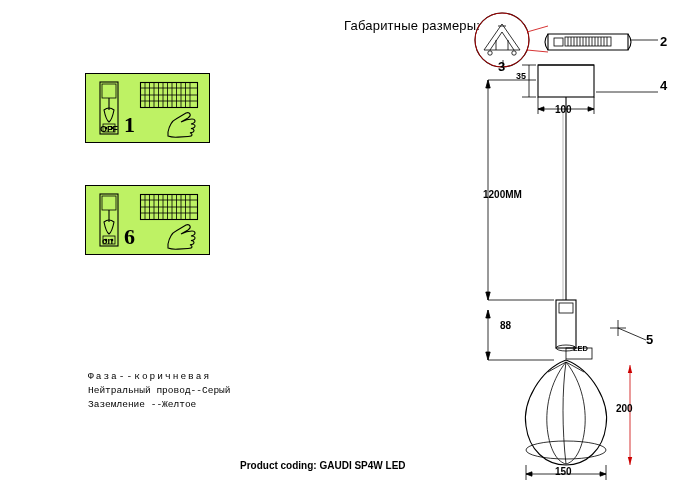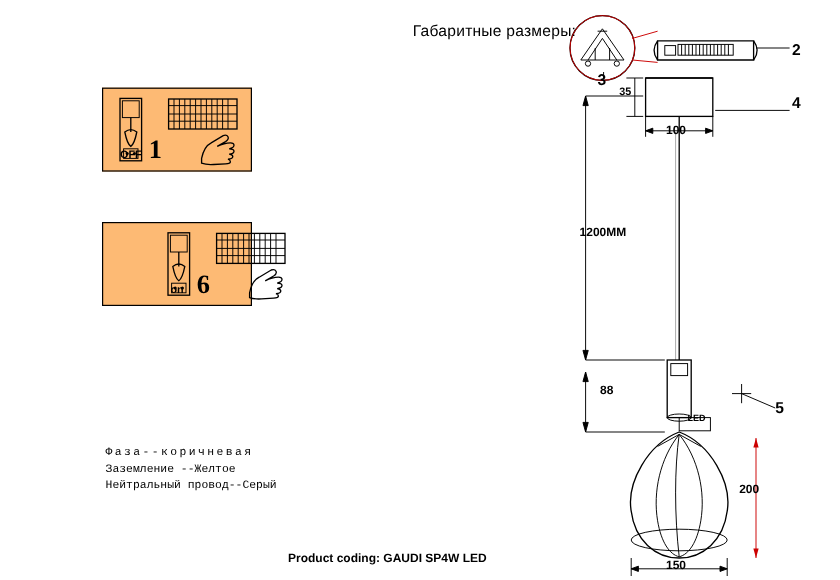--- a/index.html
+++ b/index.html
@@ -25,21 +25,21 @@
   .callout-num{font-size:13px;font-weight:bold;}
   .switch-word{font-size:9px;font-weight:bold;}
   .wire-note{font-size:9.5px;line-height:14px;font-family:Liberation Mono, monospace;}
   .wire-note .sp{letter-spacing:2px;}
   .product-code{font-size:10px;font-weight:bold;}
   .led-tag{font-size:7.5px;font-weight:bold;}
 
   
   .panel{
     border:1px solid #000;
-    background:#fdba74;
+    background:#bef264;
     box-sizing:border-box;
   }
   .panel-inner{position:relative;width:100%;height:100%;}
 
   svg{display:block;overflow:visible;}
   .st{stroke:#000;fill:none;}
   .thin{stroke-width:0.8;}
   .med{stroke-width:1.1;}
   .red{stroke:#cc0000;}
   .fillblk{fill:#000;}
@@ -92,21 +92,21 @@
       <div class="abs" style="left:78px;top:36px;">
         <svg width="34" height="28" viewBox="0 0 34 28">
           <path d="M4 22 q2 -10 8 -13 l10 -6 q3 -1 4 1 q1 2 -2 4 l-7 4 q6 -3 11 -3 q3 0 3 2 q0 2 -4 3 q4 0 4 2 q0 2 -4 2.5 q3 0.5 3 2 q0 2 -4 2.2 q2 0.8 2 2 q0 1.6 -4 1.8 l-10 0.6 q-6 0.4 -10 -1.1 z" class="st med" fill="#fff"></path>
         </svg>
       </div>
 
       <div class="abs big-num" style="left:38px;top:38px;">1</div>
     </div>
   </div>
 
-  <div class="abs panel" style="left:85px;top:185px;width:125px;height:70px;padding-left:40px;">
+  <div class="abs panel" style="left:85px;top:185px;width:125px;height:70px;">
     <div class="panel-inner">
       <div class="abs" style="left:10px;top:6px;">
         <svg width="26" height="58" viewBox="0 0 26 58">
           <rect x="4" y="2" width="18" height="52" class="st med"></rect>
           <rect x="6" y="4" width="14" height="14" class="st thin" fill="#111"></rect>
           <path d="M13 18 L13 30" class="st med"></path>
           <path d="M8 30 q5 -4 10 0 q-2 10 -5 12 q-3 -2 -5 -12 z" class="st med" fill="#fff"></path>
           <rect x="7" y="44" width="12" height="8" class="st thin"></rect>
           <circle cx="10" cy="48" r="1.3" class="fillblk"></circle>
           <circle cx="16" cy="48" r="1.3" class="fillblk"></circle>
@@ -141,22 +141,22 @@
           <path d="M4 22 q2 -10 8 -13 l10 -6 q3 -1 4 1 q1 2 -2 4 l-7 4 q6 -3 11 -3 q3 0 3 2 q0 2 -4 3 q4 0 4 2 q0 2 -4 2.5 q3 0.5 3 2 q0 2 -4 2.2 q2 0.8 2 2 q0 1.6 -4 1.8 l-10 0.6 q-6 0.4 -10 -1.1 z" class="st med" fill="#fff"></path>
         </svg>
       </div>
 
       <div class="abs big-num" style="left:38px;top:38px;">6</div>
     </div>
   </div>
 
   <div class="abs wire-note" style="left:88px;top:370px;width:230px;">
     <div class="sp">Фаза--коричневая</div>
+    <div>Нейтральный провод--Серый</div>
     <div>Заземление --Желтое</div>
-    <div>Нейтральный провод--Серый</div>
   </div>
 
   <div class="abs product-code" style="left:240px;top:460px;">Product coding: GAUDI SP4W LED</div>
 
   <div class="abs" style="left:470px;top:10px;">
     <svg width="225" height="470" viewBox="0 0 225 470">
 
       <circle cx="32" cy="30" r="27" class="st med"></circle>
 
       <g class="st thin">

